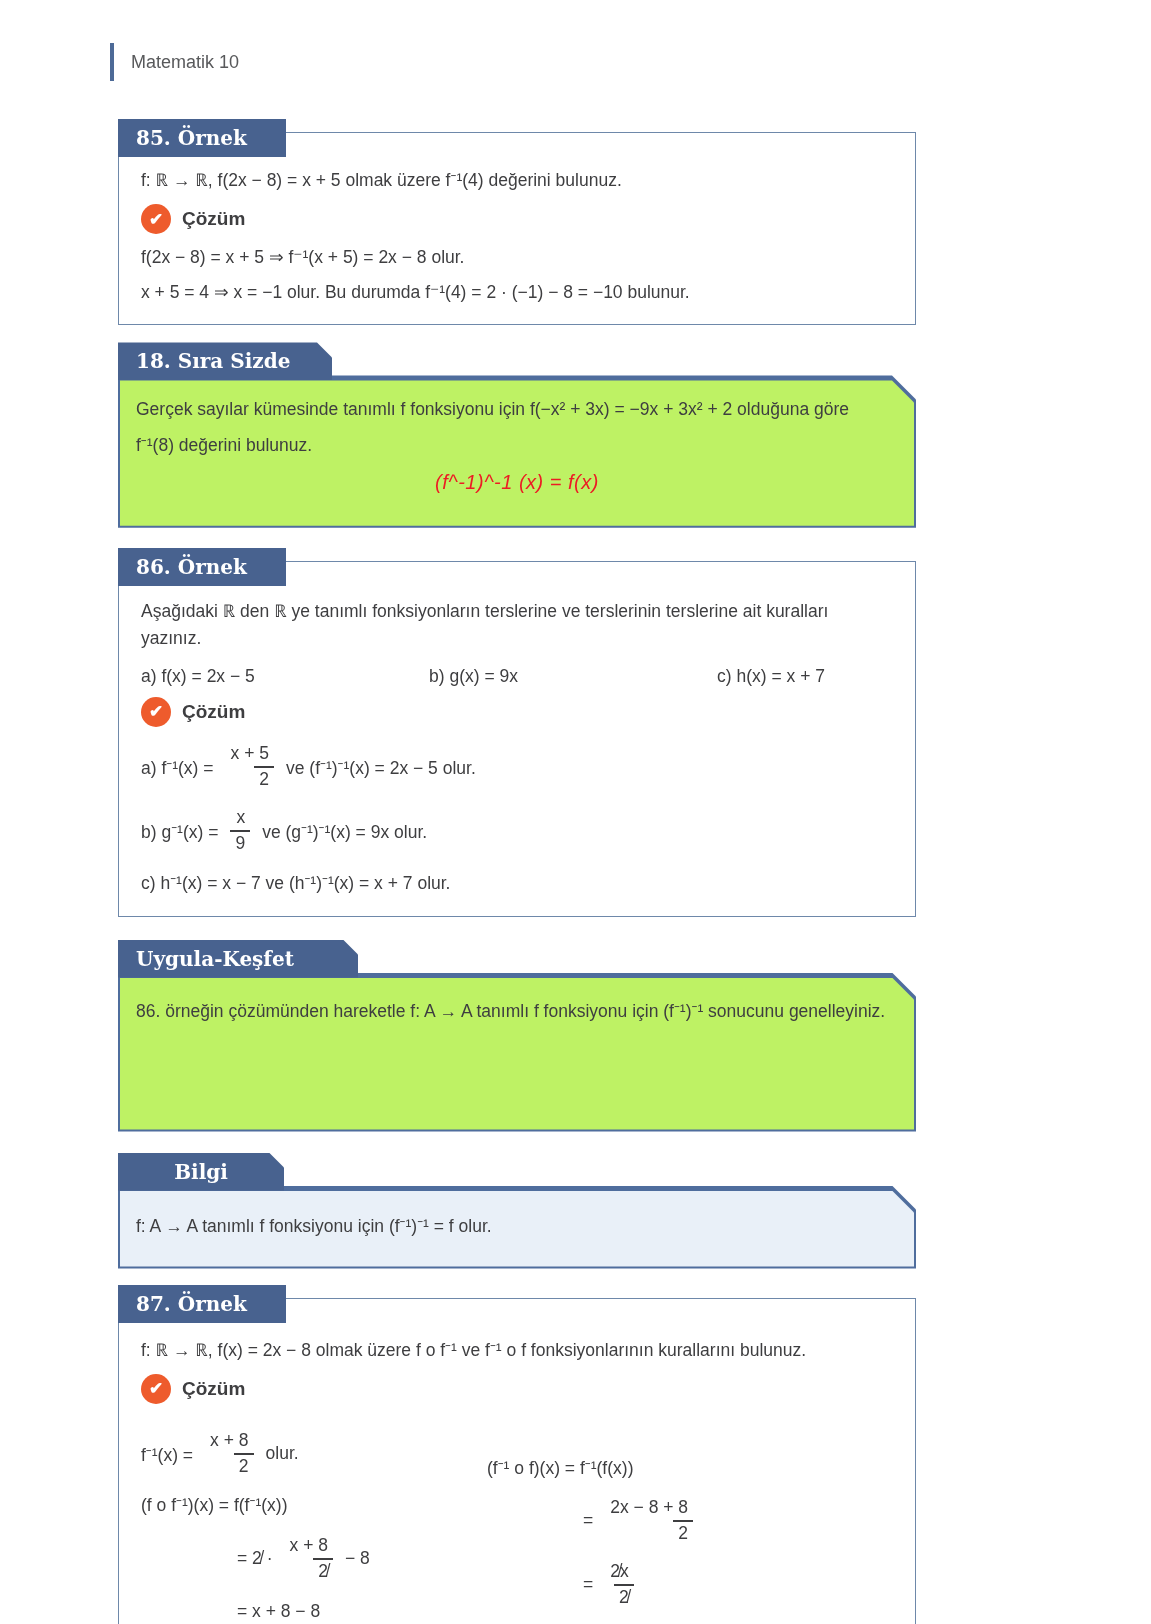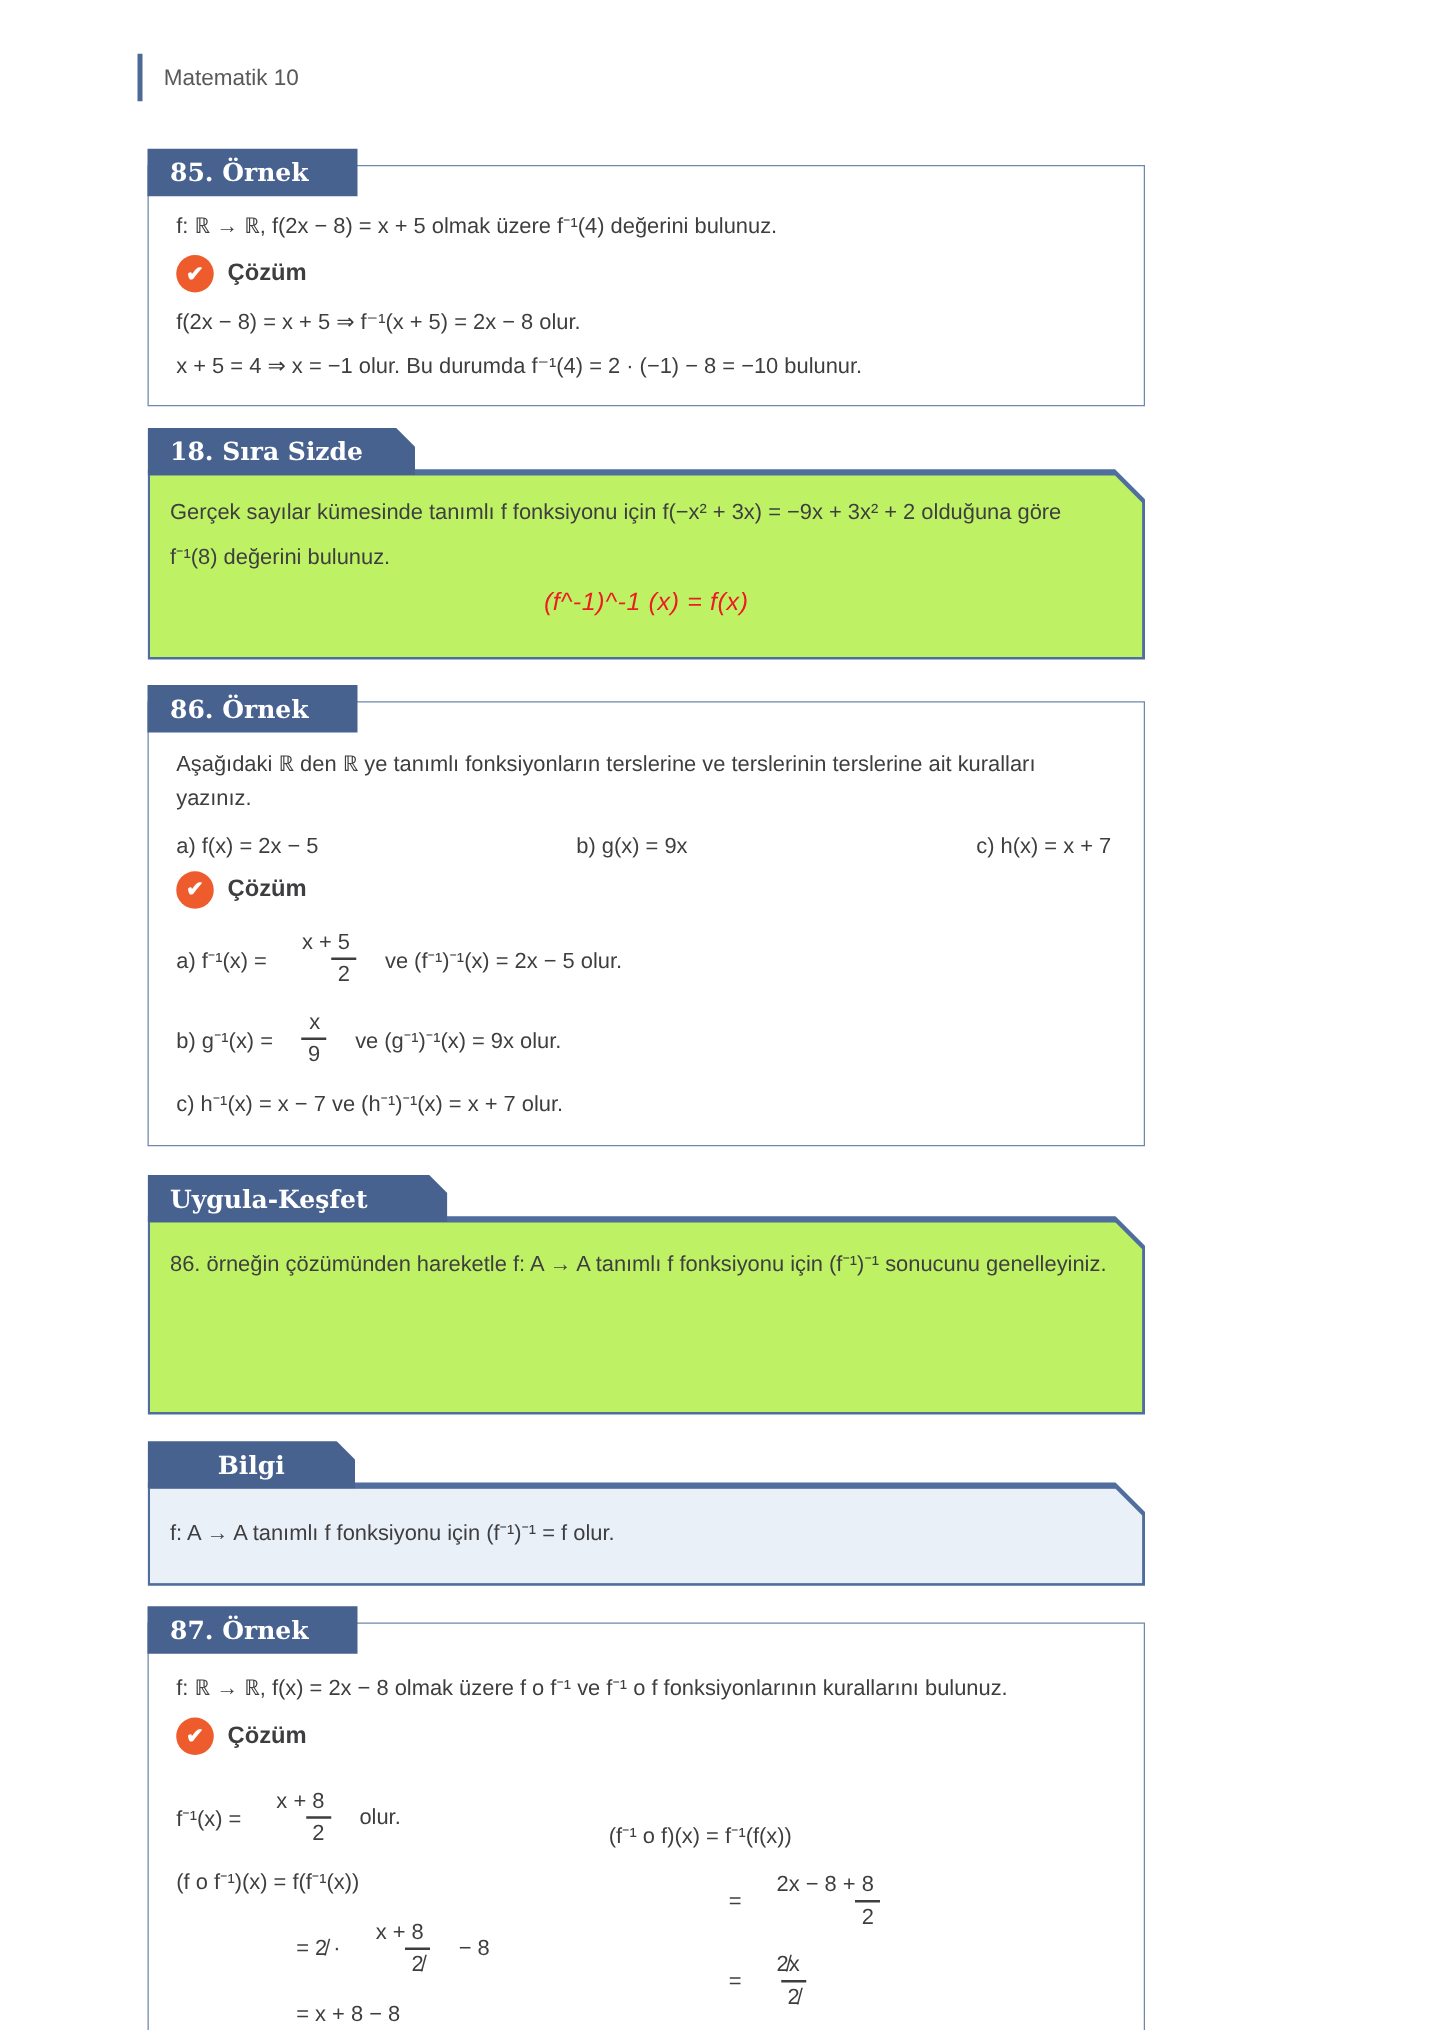--- a/index.html
+++ b/index.html
@@ -59,33 +59,33 @@
 
   .sec18 { margin-top:17px; }
   .sec86 { margin-top:20px; }
   .secUygula { margin-top:23px; }
   .secBilgi { margin-top:21px; }
   .sec85 { margin-top:37px; }
   .sec87 { margin-top:16px; }
 
   
   .line { margin:0 0 8px; font-size:17.5px; line-height:1.55; }
-  .items-row { display:grid; grid-template-columns:288px 288px 1fr; margin:14px 0 4px; font-size:17.5px;gap:32px; }
+  .items-row { display:grid; grid-template-columns:288px 288px 1fr; margin:14px 0 4px; font-size:17.5px; }
 
   
   .cozum-row { display:flex; align-items:center; gap:11px; margin:10px 0 10px; }
   .check {
     width:30px; height:30px; border-radius:50%; background:#ee5b2c;
     display:flex; align-items:center; justify-content:center; flex:0 0 auto;
   }
   .check-glyph { color:#ffffff; font-size:17px; font-weight:bold; line-height:1; }
   .cozum-label { font-weight:bold; font-size:19px; color:#3e3e40; }
 
   
-  .mrow { display:flex; align-items:center; gap:23px; font-size:17.5px; margin:16px 0; }
+  .mrow { display:flex; align-items:center; gap:12px; font-size:17.5px; margin:16px 0; }
   .frac { display:inline-flex; flex-direction:column; align-items:flex-end; text-align:center; }
   .frac .num { display:block; padding:0 5px 1px; line-height:1.25; }
   .frac .den { display:block; border-top:2px solid #3e3e40; padding:1px 5px 0; line-height:1.25; }
 
   
   .annotation {
     text-align:center; color:#ec1c24; font-style:italic;
     font-size:20px; margin-top:12px; letter-spacing:0.5px;
   }
 

